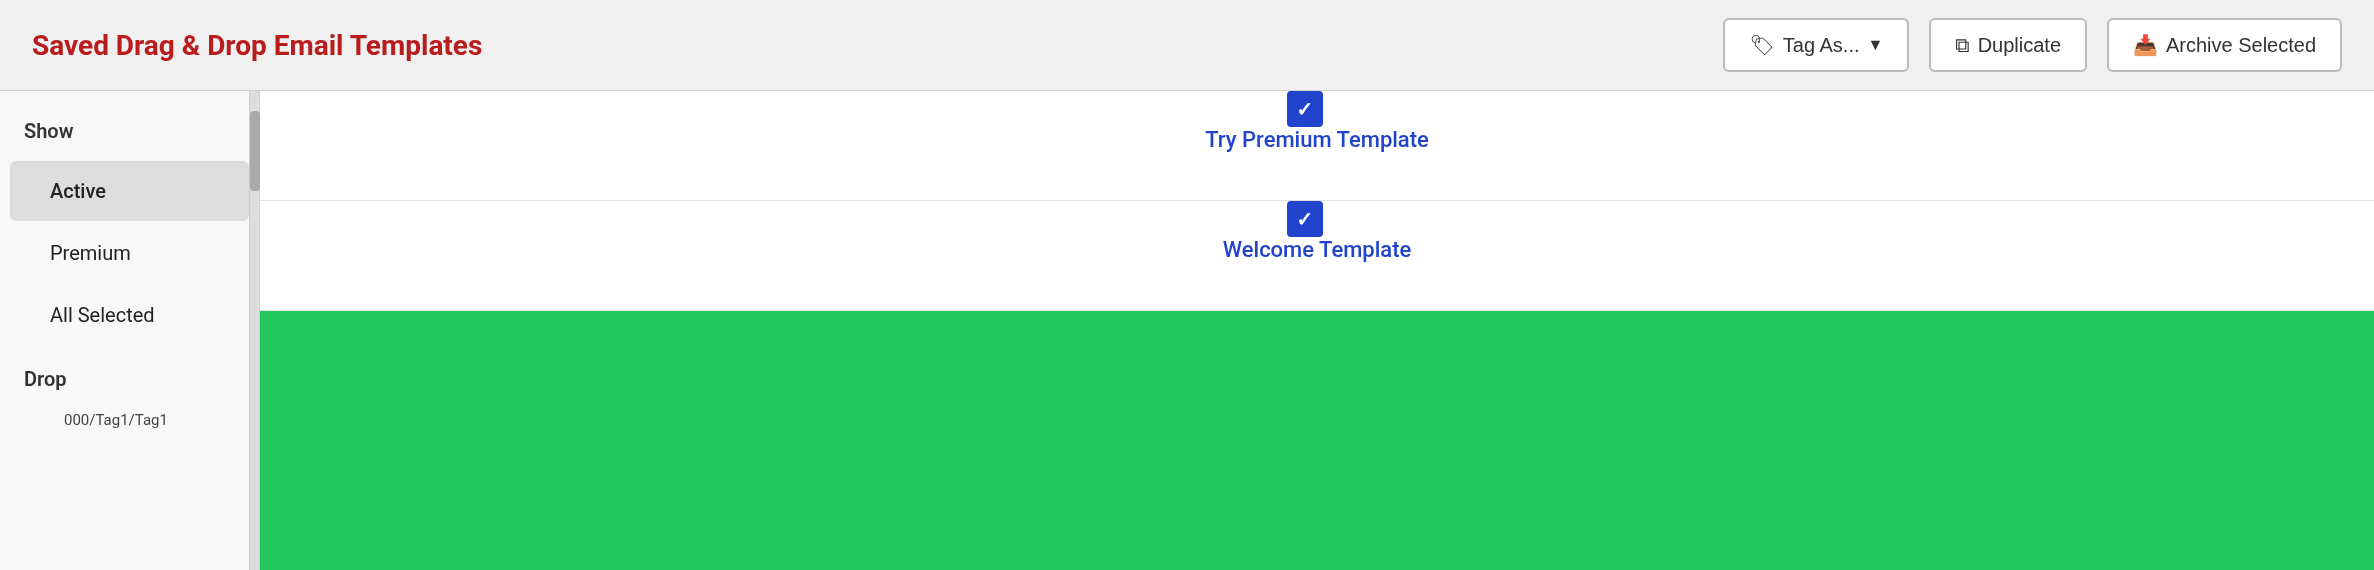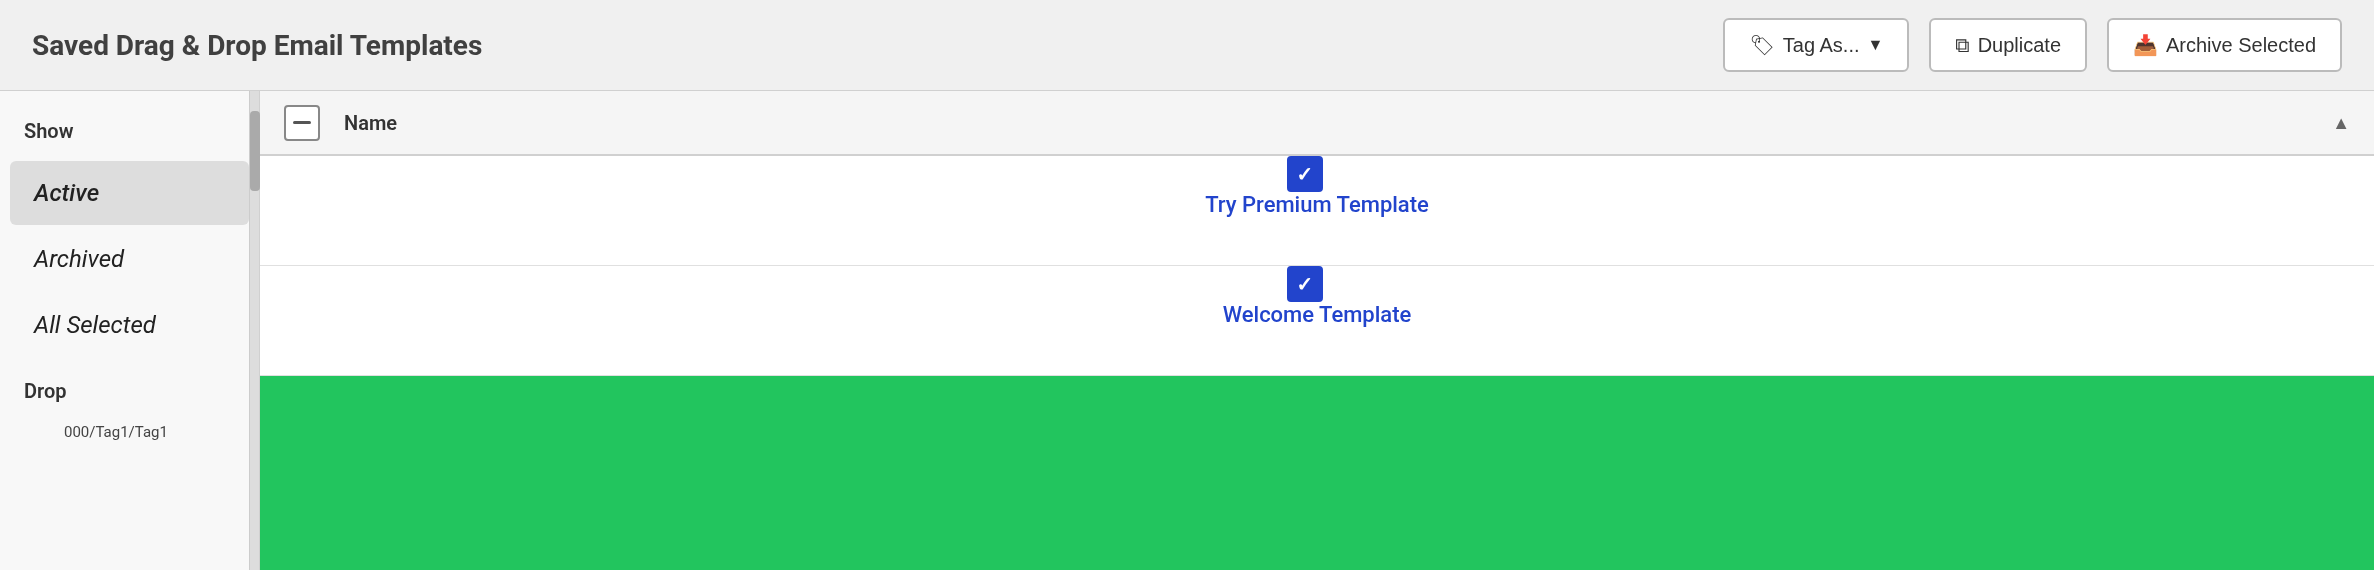--- a/index.html
+++ b/index.html
@@ -16,21 +16,21 @@
       display: flex;
       align-items: center;
       padding: 0 32px;
       height: 90px;
       background: #f0f0f0;
       gap: 20px;
     }
     .header-title {
       font-size: 28px;
       font-weight: 700;
-      color: #404040;
+      color: #b91c1c;
       white-space: nowrap;
       margin-right: auto;
     }
     .btn {
       display: inline-flex;
       align-items: center;
       gap: 8px;
       padding: 10px 24px;
       border-radius: 6px;
       font-size: 20px;
@@ -80,27 +80,26 @@
     }
     .sidebar-section-label {
       font-size: 20px;
       font-weight: 600;
       color: #333;
       padding: 0 24px 16px 24px;
     }
     .sidebar-nav-item {
       display: flex;
       align-items: center;
-      padding: 18px 24px;
-      font-size: 24px;
+      padding: 18px 40px;
+      font-size: 20px;
       color: #222;
       cursor: pointer;
       border-radius: 6px;
       margin: 2px 10px;
-      font-style: italic;
     }
     .sidebar-nav-item.active {
       background: #ddd;
       font-weight: 500;
     }
     .sidebar-tags-label {
       font-size: 20px;
       font-weight: 600;
       color: #333;
       padding: 20px 24px 10px 24px;
@@ -231,43 +230,36 @@
 
 <div class="main">
 
   <div class="sidebar">
     <div class="sidebar-section-label">Show</div>
 
     <div class="sidebar-nav-item active">
       <span>Active</span>
     </div>
     <div class="sidebar-nav-item">
-      <span>Archived</span>
+      <span>Premium</span>
     </div>
     <div class="sidebar-nav-item">
       <span>All Selected</span>
     </div>
 
     <div class="sidebar-tags-label">Drop</div>
     <div class="sidebar-tag-item">000/Tag1/Tag1</div>
 
     <div class="sidebar-scrollbar">
       <div class="sidebar-scrollbar-thumb"></div>
     </div>
   </div>
 
   <div class="content">
 
-    <div class="table-header">
-      <div class="table-header-checkbox">
-        <div class="minus"></div>
-      </div>
-      <span class="table-header-name">Name</span>
-      <span class="sort-arrow">▲</span>
-    </div>
 
     <div class="table-row">
       <div class="row-checkbox checked"></div>
       <span class="row-link">Try Premium Template</span>
     </div>
 
     <div class="table-row">
       <div class="row-checkbox checked"></div>
       <span class="row-link">Welcome Template</span>
     </div>

